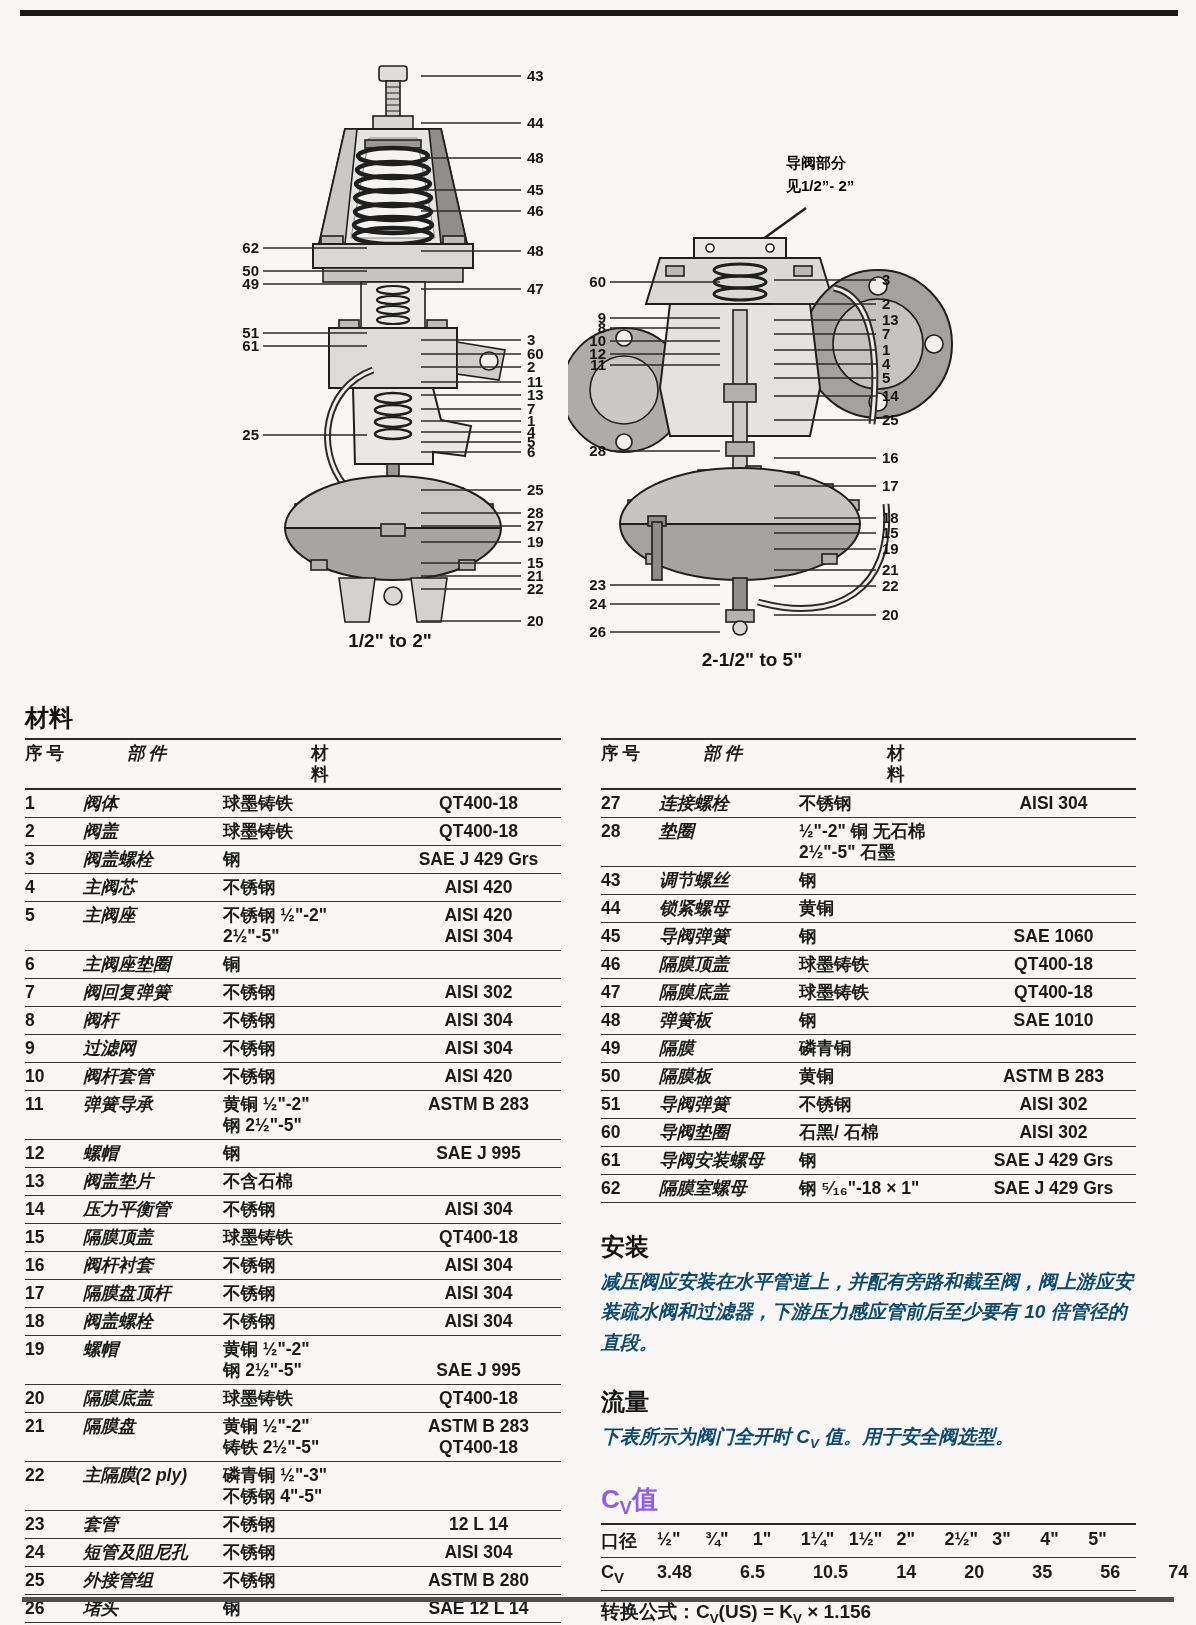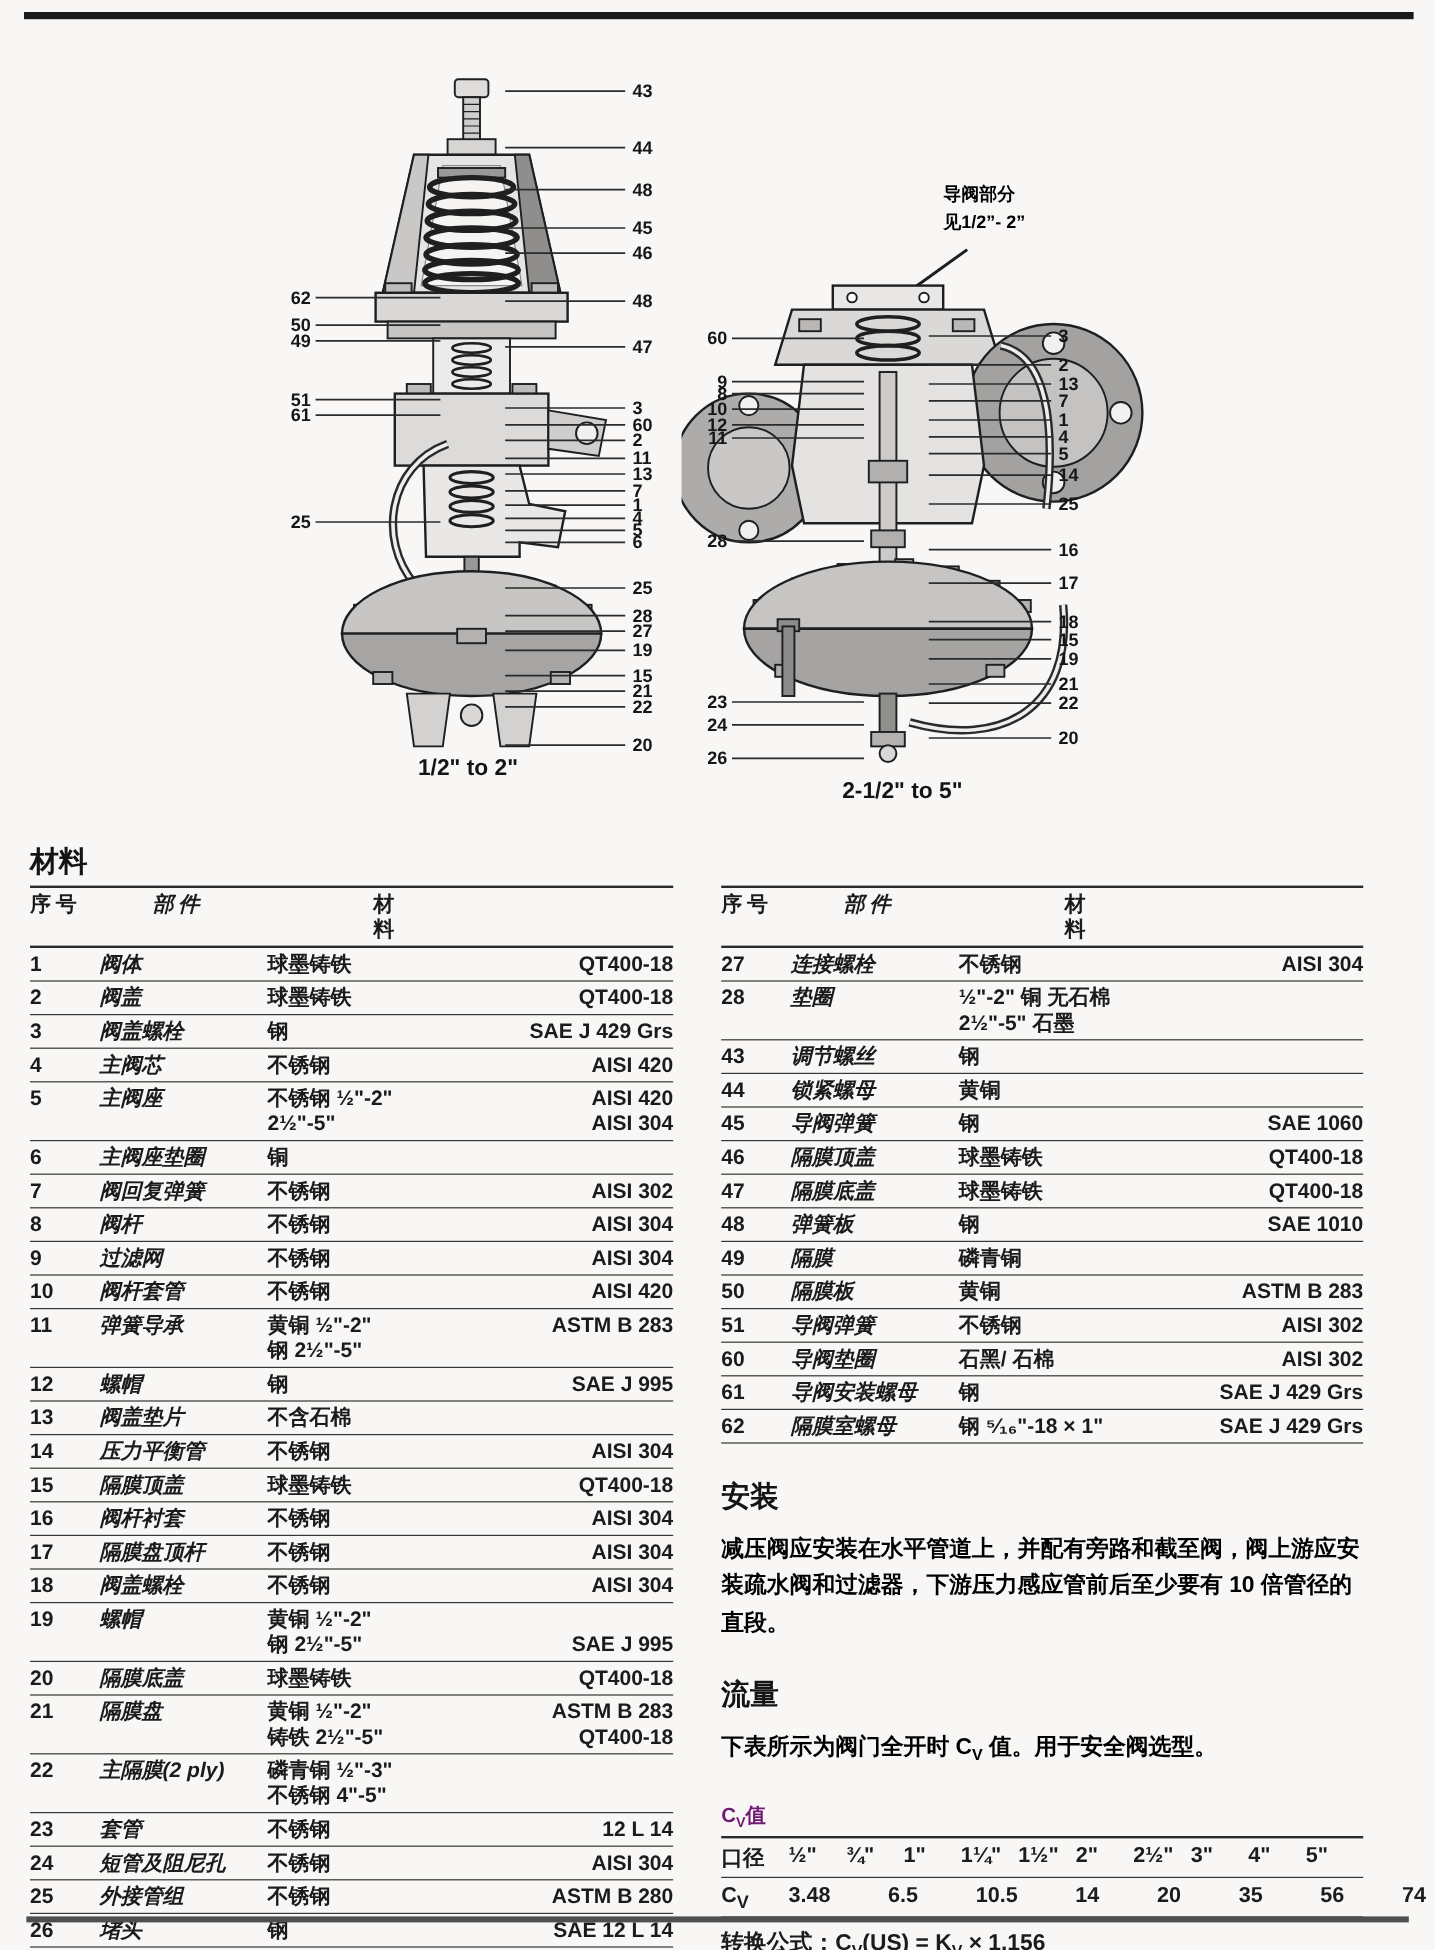--- a/index.html
+++ b/index.html
@@ -27,27 +27,27 @@
   .col-left{width:536px;flex:none;}
   .col-right{width:535px;flex:none;padding-top:36px;}
   .sec-title{font-size:24px;font-weight:bold;margin:0 0 4px 0;color:#141414;}
 
   .mat-table{border-top:2px solid #2b2b2b;width:100%;}
   .mrow{display:flex;align-items:flex-start;border-bottom:1.6px solid #363636;padding:3px 0;}
   .mhead{font-weight:bold;letter-spacing:4px;border-bottom:2px solid #2b2b2b;gap:44px;}
   .c-no{width:58px;flex:none;}
   .c-part{width:140px;flex:none;font-style:italic;}
   .c-mat{flex:1;}
-  .c-spec{width:165px;flex:none;text-align:right;}
+  .c-spec{width:165px;flex:none;text-align:center;}
   .mrow div{font-size:17.5px;line-height:21px;font-weight:700;color:#1b1b1b;}
   .mline,.sline{min-height:21px;}
 
-  .para{font-size:19px;line-height:1.6;font-weight:700;margin:14px 0 0 0;color:#000000;}
+  .para{font-size:19px;line-height:1.6;font-weight:700;margin:4px 0 0 0;color:#0c4a6e;font-style:italic;}
   .h-install,.h-flow{margin-top:28px;}
-  .cv-head{font-size:17px;font-weight:bold;margin:28px 0 4px 0;color:#701a75;}
+  .cv-head{font-size:26px;font-weight:bold;margin:28px 0 4px 0;color:#8b5cf6;}
   .cv-head sub,.para sub,.formula sub{font-size:70%;}
   .cv-table{border-top:2px solid #2b2b2b;border-bottom:1.6px solid #363636;}
   .cv-row{display:flex;border-bottom:1.6px solid #363636;padding:4px 0;}
   .cv-row:last-child{border-bottom:none;}
   .cv-label{width:56px;flex:none;font-size:18px;font-weight:700;}
   .cv-cell{flex:1;font-size:18px;font-weight:700;}
   .formula{font-size:19px;font-weight:700;margin:8px 0 0 0;color:#1b1b1b;}
 </style>
 </head>
 <body>

